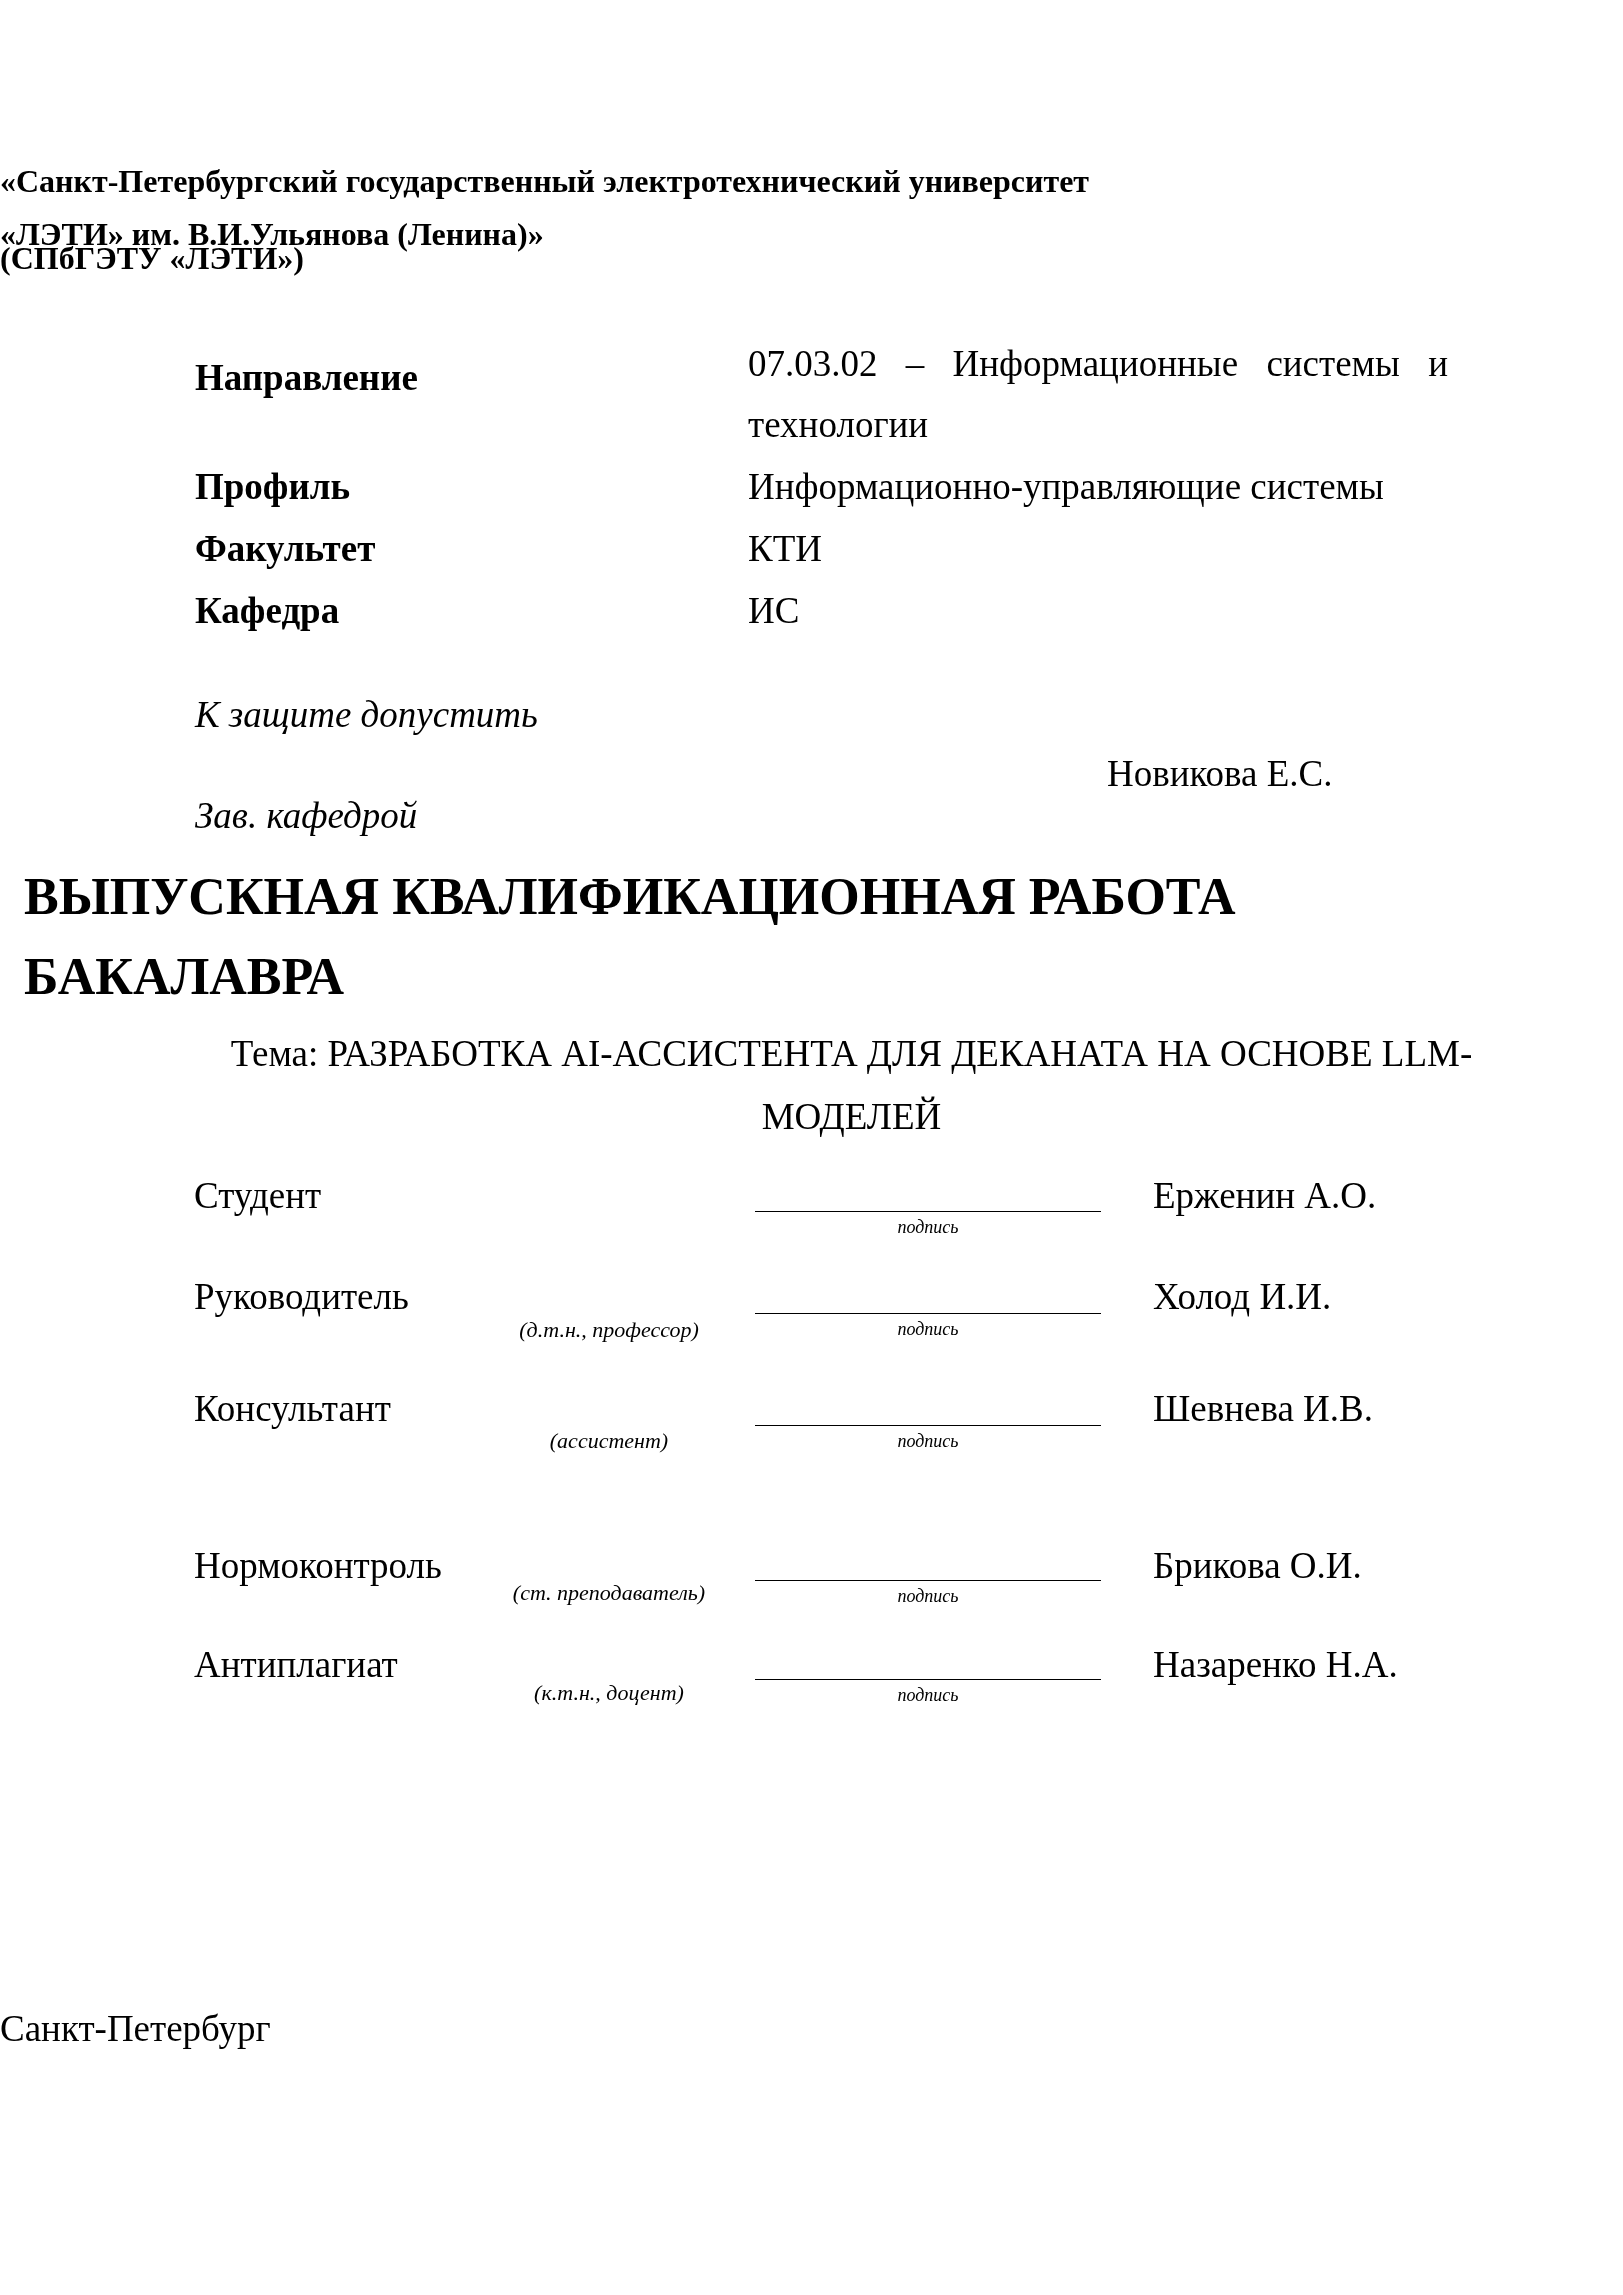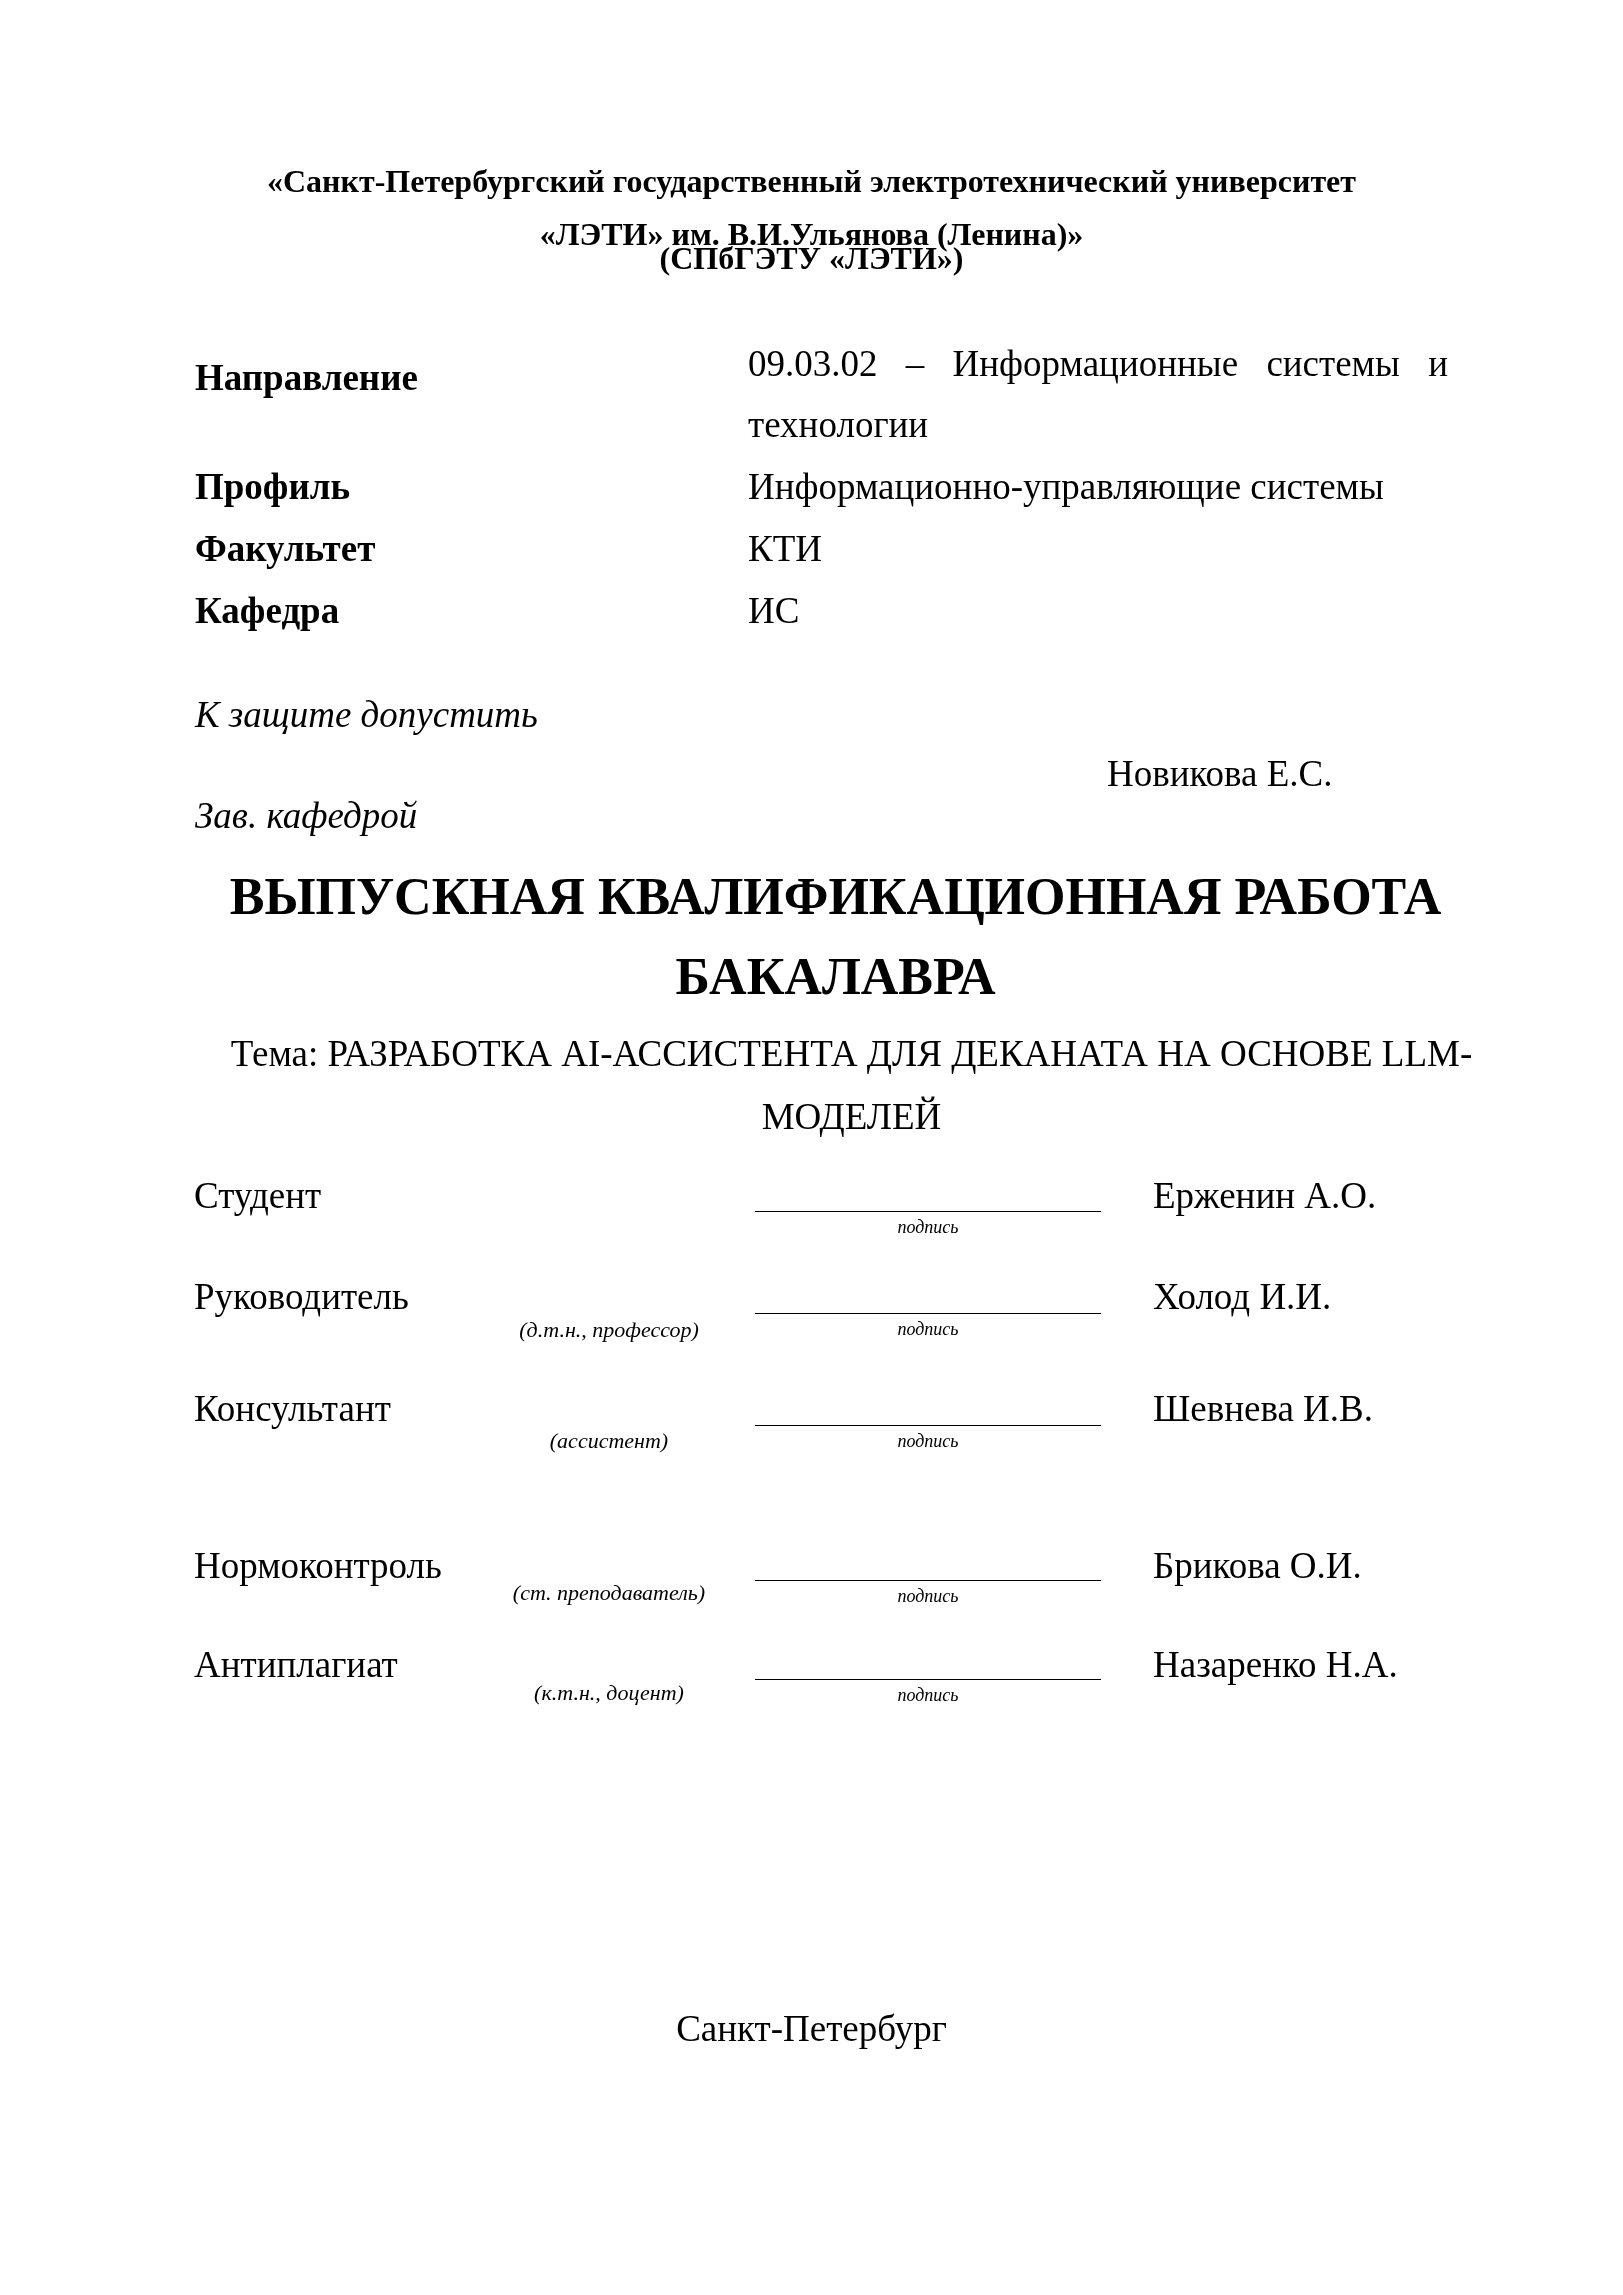--- a/index.html
+++ b/index.html
@@ -1,20 +1,20 @@
 <!DOCTYPE html>
 <html style="font-size:12.6px"><head>
 <meta charset="utf-8">
 <style>
   html, body { margin: 0; padding: 0; background: #ffffff; }
   body { width: 1623px; height: 2295px; position: relative; overflow: hidden; }
   .page { position: absolute; left: 0; top: 0; width: 1623px; height: 2295px; background: #ffffff; color: #000000;
           font-family: "Liberation Serif", "DejaVu Serif", serif; }
   .abs { position: absolute; white-space: nowrap; }
-  .center { left: 0; width: 1623px; text-align: center; }
+  .center { left: 0; width: 1623px; text-align: left; }
 
   
   .uni { font-weight: bold; font-size: 32px; line-height: 41px; }
 
   
   .info-label { font-weight: bold; font-size: 37px; line-height: 37px; left: 195px; }
   .info-value { font-size: 37px; line-height: 37px; left: 748px; }
   .info-value.justify { width: 700px; text-align: justify; text-align-last: justify; white-space: normal; }
 
   .italic-line { font-style: italic; font-size: 37px; line-height: 37px; }
@@ -36,21 +36,21 @@
 </head>
 <body>
 
 <div class="page">
 
   <div class="abs center uni" style="top:161px;">«Санкт-Петербургский государственный электротехнический университет</div>
   <div class="abs center uni" style="top:214px;">«ЛЭТИ» им. В.И.Ульянова (Ленина)»</div>
   <div class="abs center uni" style="top:238px;">(СПбГЭТУ «ЛЭТИ»)</div>
 
   <div class="abs info-label" style="top:359px;">Направление</div>
-  <div class="abs info-value justify" style="top:345px;">09.03.02 – Информационные системы и</div>
+  <div class="abs info-value justify" style="top:345px;">07.03.02 – Информационные системы и</div>
   <div class="abs info-value" style="top:406px;">технологии</div>
 
   <div class="abs info-label" style="top:468px;">Профиль</div>
   <div class="abs info-value" style="top:468px;">Информационно-управляющие системы</div>
 
   <div class="abs info-label" style="top:530px;">Факультет</div>
   <div class="abs info-value" style="top:530px;">КТИ</div>
 
   <div class="abs info-label" style="top:592px;">Кафедра</div>
   <div class="abs info-value" style="top:592px;">ИС</div>

